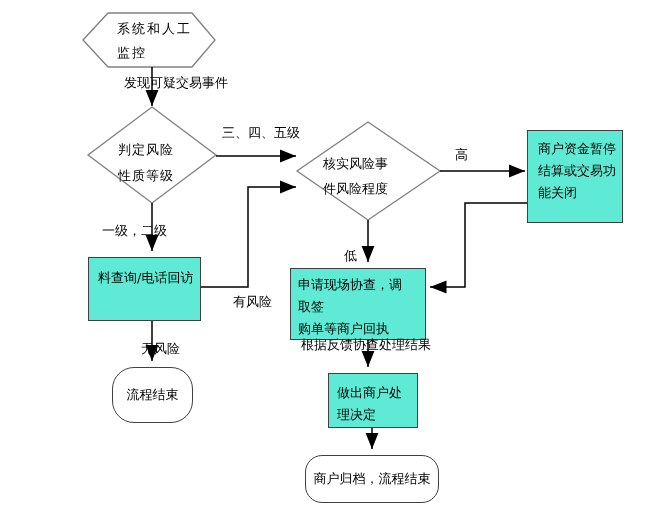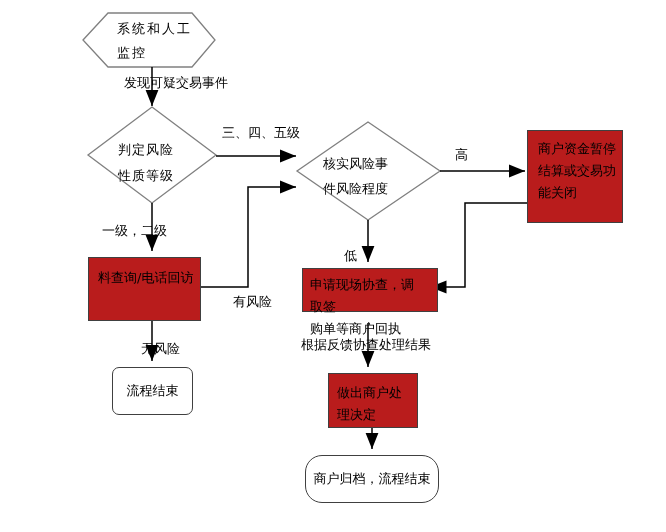--- a/index.html
+++ b/index.html
@@ -9,21 +9,21 @@
     height: 532px;
     background: #ffffff;
     font-family: "DejaVu Sans", sans-serif;
     color: #000000;
     overflow: hidden;
   }
   #wires { position: absolute; left: 0; top: 0; width: 666px; height: 532px; }
 
   .box {
     position: absolute;
-    background: #b91c1c;
+    background: #5eead4;
     border: 1px solid #404040;
     box-sizing: border-box;
     font-size: 13px;
     line-height: 22px;
     color: #000000;
   }
   .stadium {
     position: absolute;
     background: #ffffff;
     border: 1px solid #404040;
@@ -43,25 +43,25 @@
   .edge-label {
     position: absolute;
     font-size: 13px;
     color: #000000;
     white-space: nowrap;
   }
 
   
   #box-check    { left: 88px;  top: 257px; width: 113px; height: 64px; padding: 9px 0 0 9px; }
   #box-suspend  { left: 527px; top: 130px; width: 96px;  height: 93px; padding: 7px 0 0 10px; }
-  #box-onsite   { left: 302px; top: 268px; width: 136px; height: 44px; padding: 5px 13px 0 7px; }
+  #box-onsite   { left: 290px; top: 268px; width: 136px; height: 72px; padding: 5px 13px 0 7px; }
   #box-decision { left: 328px; top: 373px; width: 90px;  height: 55px; padding: 8px 0 0 8px; }
 
   
-  #end-1 { left: 112px; top: 367px; width: 81px;  height: 48px; border-radius: 7px; }
+  #end-1 { left: 112px; top: 367px; width: 81px;  height: 56px; border-radius: 22px; }
   #end-2 { left: 305px; top: 455px; width: 134px; height: 48px; border-radius: 17px; }
 
   
   #text-monitor { left: 117px; top: 17px;  line-height: 24px; letter-spacing: 2px; }
   #text-judge   { left: 118px; top: 137px; line-height: 26px; letter-spacing: 1px; }
   #text-verify  { left: 323px; top: 151px; line-height: 25px; }
 
   
   #lbl-found    { left: 100px; top: 74px; margin-left: 24px;  }
   #lbl-level345 { left: 222px; top: 124px; }

